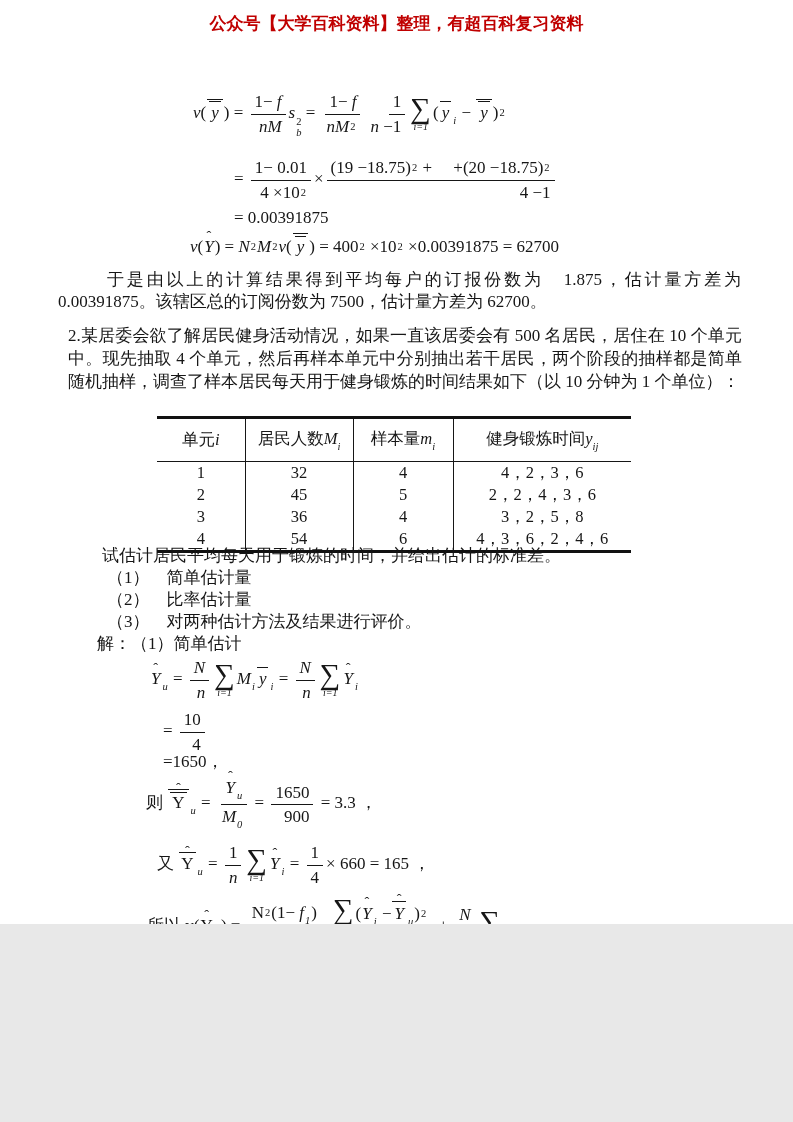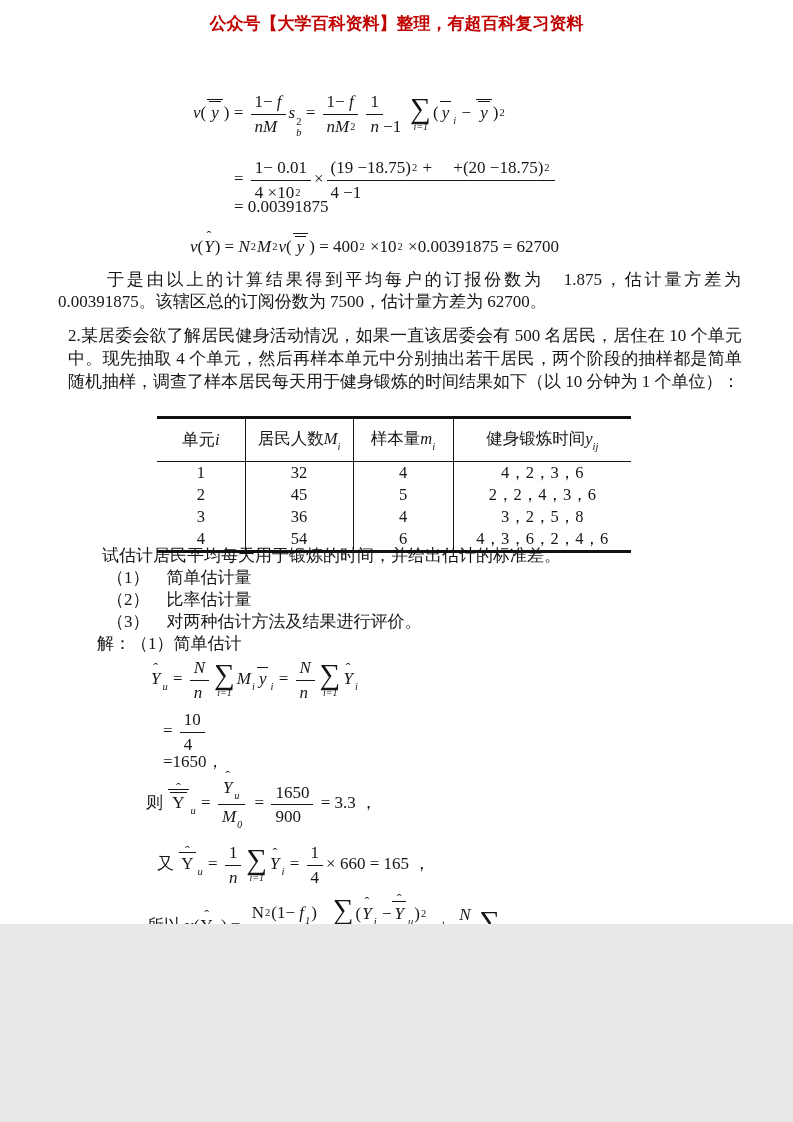--- a/index.html
+++ b/index.html
@@ -13,21 +13,21 @@
   
   .formula{white-space:nowrap;font-size:17px;line-height:1;}
   .mt{font-style:normal;}
   .mi{font-style:italic;}
   .msup{font-size:10.5px;vertical-align:2px;margin:0 1px;font-style:normal;}
   .msub{font-size:10.5px;vertical-align:-6px;margin:0 1px;font-style:italic;}
   .mstack{display:inline-flex;flex-direction:column;align-items:flex-start;font-size:10.5px;
           line-height:1.05;vertical-align:-7px;margin-left:1px;}
   .mstack .up{font-style:normal;}
   .mstack .dn{font-style:italic;}
-  .mfrac{display:inline-flex;flex-direction:column;align-items:flex-start;vertical-align:middle;
+  .mfrac{display:inline-flex;flex-direction:column;align-items:flex-end;vertical-align:middle;
          margin:0 3px;text-align:center;}
   .mnum{display:block;padding:0 4px 2px;border-bottom:1px solid #161616;line-height:1.15;}
   .mden{display:block;padding:2px 4px 0;line-height:1.15;}
   .msum{display:inline-flex;flex-direction:column;align-items:center;vertical-align:middle;
         margin:0 2px;}
   .msig{font-size:29px;line-height:0.85;font-style:normal;}
   .mlim{font-size:10px;font-style:italic;line-height:1;margin-top:1px;}
   .macc{position:relative;display:inline-block;margin:0 1px;}
   .mhat{position:absolute;left:0;right:0;top:-0.62em;text-align:center;font-size:0.85em;
         line-height:1;font-style:normal;}
@@ -67,21 +67,21 @@
         <span class="msig">∑</span>
         <span class="mlim">i=1</span>
       </span><span class="mt">(</span><span class="macc"><span class="mbar"><span class="mi">y</span></span></span><span class="msub">i</span><span class="mt"> − </span><span class="macc"><span class="mbar"><span class="mbar"><span class="mi">y</span></span></span></span><span class="mt">)</span><span class="msup">2</span></div>
   <div class="abs formula" style="left:234px;top:158px;"><span class="mt">= </span><span class="mfrac">
         <span class="mnum"><span class="mt">1− 0.01</span></span>
         <span class="mden"><span class="mt">4 ×10</span><span class="msup">2</span></span>
       </span><span class="mt">×</span><span class="mfrac">
         <span class="mnum"><span class="mt">(19 −18.75)</span><span class="msup">2</span><span class="mt"> +　 +(20 −18.75)</span><span class="msup">2</span></span>
         <span class="mden"><span class="mt">4 −1</span></span>
       </span></div>
-  <div class="abs formula" style="left:234px;top:198px;"><span class="mt">= 0.00391875</span></div>
+  <div class="abs formula" style="left:234px;top:209px;"><span class="mt">= 0.00391875</span></div>
   <div class="abs formula" style="left:190px;top:233px;"><span class="mi">v</span><span class="mt">(</span><span class="macc"><span class="mhat">ˆ</span><span class="mi">Y</span></span><span class="mt">) = </span><span class="mi">N</span><span class="msup">2</span><span class="mi">M</span><span class="msup">2</span><span class="mi">v</span><span class="mt">(</span><span class="macc"><span class="mbar"><span class="mbar"><span class="mi">y</span></span></span></span><span class="mt">) = 400</span><span class="msup">2</span><span class="mt"> ×10</span><span class="msup">2</span><span class="mt"> ×0.00391875 = 62700</span></div>
 
   <div class="abs para" style="left:58px;top:269px;width:683px;text-indent:49px;"><span>于是由以上的计算结果得到平均每户的订报份数为　1.875，估计量方差为</span><span>0.00391875。该辖区总的订阅份数为 7500，估计量方差为 62700。</span></div>
 
   <div class="abs para" style="left:68px;top:324px;width:674px;line-height:23px;">2.某居委会欲了解居民健身活动情况，如果一直该居委会有 500 名居民，居住在 10 个单元中。现先抽取 4 个单元，然后再样本单元中分别抽出若干居民，两个阶段的抽样都是简单随机抽样，调查了样本居民每天用于健身锻炼的时间结果如下（以 10 分钟为 1 个单位）：</div>
 
   <div class="abs tbl-wrap" style="left:157px;top:416px;">
     <table class="dtable">
       <colgroup>
           <col style="width:88px">

